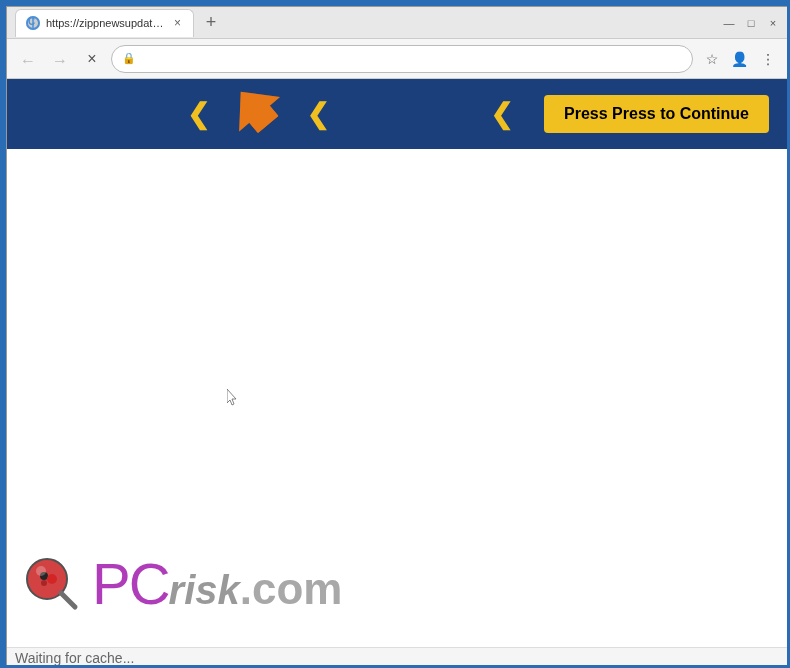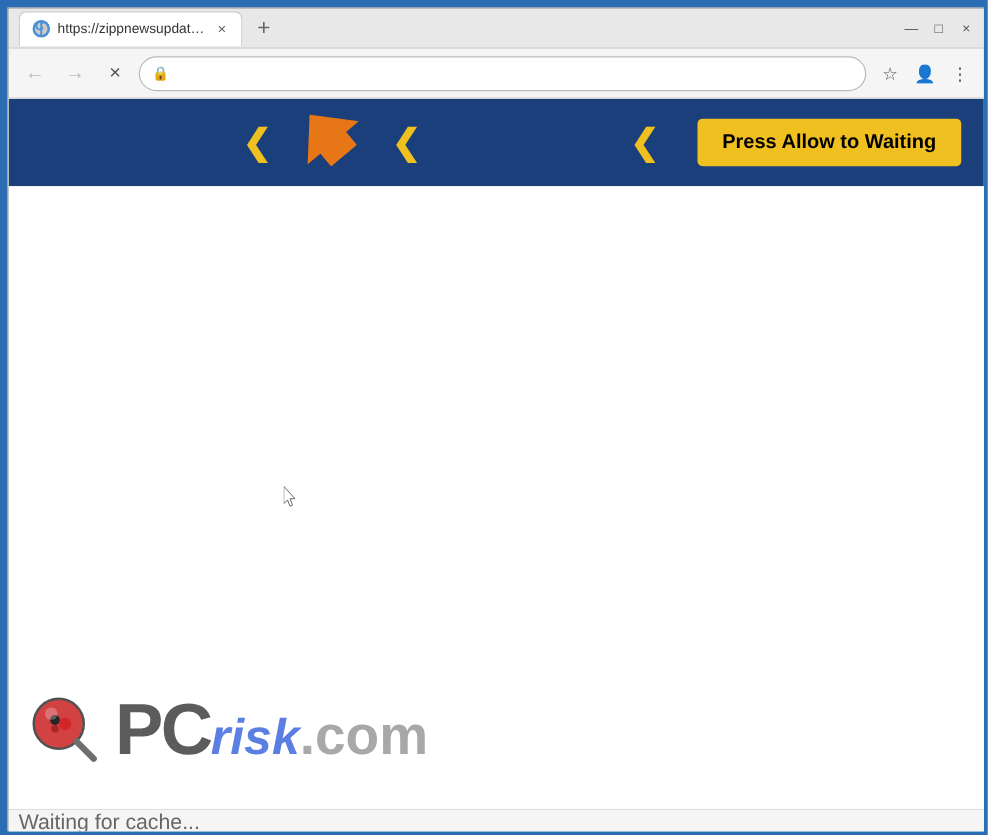--- a/index.html
+++ b/index.html
@@ -257,21 +257,21 @@
     }
 
     
     .status-bar {
       height: 20px;
       background: #f5f5f5;
       border-top: 1px solid #ddd;
       display: flex;
       align-items: center;
       padding: 0 8px;
-      font-size: 17px;
+      font-size: 14px;
       color: #666;
     }
 
     
     .cursor {
       position: absolute;
       top: 240px;
       left: 220px;
       width: 12px;
       height: 18px;
@@ -340,21 +340,21 @@
             <polygon points="45,5 75,38 60,38 60,53 30,53 30,38 15,38" fill="#f08020" opacity="0.4"></polygon>
           </g>
         </svg>
 
         <span class="chevron">❮</span>
 
       </div>
 
       <span class="chevron" style="margin-right: 30px;">❮</span>
 
-      <button class="allow-btn">Press Allow to Waiting</button>
+      <button class="allow-btn">Press Press to Continue</button>
 
     </div>
 
     <div class="main-content">
 
       <svg class="cursor" viewBox="0 0 12 18" xmlns="http://www.w3.org/2000/svg">
         <polygon points="0,0 0,14 3,11 5,16 7,15 5,10 9,10" fill="white" stroke="#666" stroke-width="0.8"></polygon>
       </svg>
 
       <div class="watermark">
@@ -366,21 +366,21 @@
 
           <circle cx="27" cy="25" r="4" fill="#000"></circle>
           <circle cx="35" cy="28" r="5" fill="#cc0000"></circle>
           <circle cx="27" cy="32" r="3" fill="#990000"></circle>
 
           <line x1="44" y1="42" x2="58" y2="56" stroke="#555" stroke-width="5" stroke-linecap="round"></line>
 
           <circle cx="24" cy="20" r="5" fill="white" opacity="0.25"></circle>
         </svg>
         <div>
-          <span style="font-size:58px;font-weight:700;color:#404040;font-family:'Arial Black',Arial,sans-serif;letter-spacing:-2px;">PC</span><span style="font-size:40px;font-weight:900;color:#1d4ed8;font-family:'Arial Black',Arial,sans-serif;font-style:italic;opacity:0.85;">risk</span><span style="font-size:44px;font-weight:700;color:#999;font-family:Arial,sans-serif;">.com</span>
+          <span style="font-size:58px;font-weight:400;color:#a21caf;font-family:'Arial Black',Arial,sans-serif;letter-spacing:-2px;">PC</span><span style="font-size:40px;font-weight:900;color:#737373;font-family:'Arial Black',Arial,sans-serif;font-style:italic;opacity:0.85;">risk</span><span style="font-size:44px;font-weight:700;color:#999;font-family:Arial,sans-serif;">.com</span>
         </div>
       </div>
 
     </div>
 
     <div class="status-bar">
       <span>Waiting for cache...</span>
     </div>
 
   </div>

